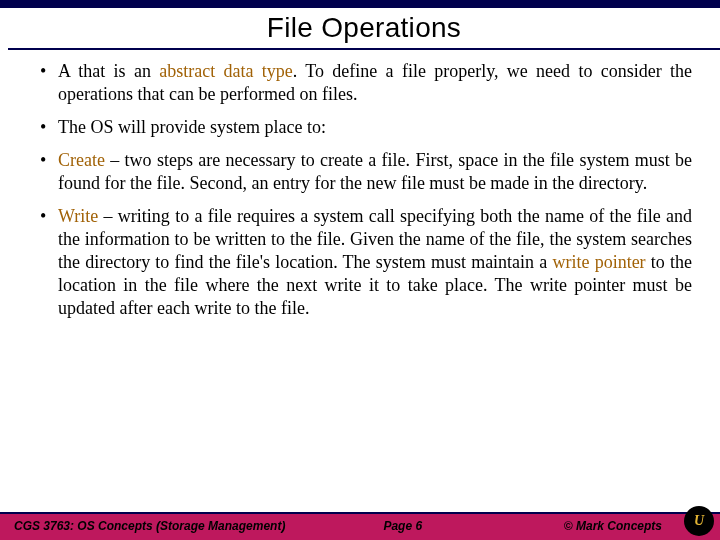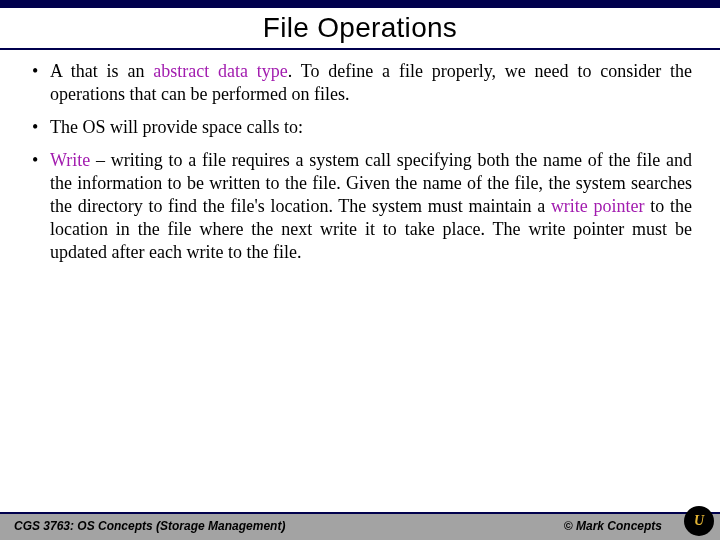--- a/index.html
+++ b/index.html
@@ -1,57 +1,61 @@
 <!DOCTYPE html>
 <html><head>
 <meta charset="utf-8">
 <style>
   html,body{margin:0;padding:0}
   body{width:720px;height:540px;font-family:"Times New Roman",Times,serif;background:#fff;position:relative;color:#000;overflow:hidden}
   .topbar{width:100%;height:8px;background:#00004d}
-  .slide{padding:4px 28px 0 28px}
+  .slide{padding:4px 28px 0 36px}
   h1{margin:0 0 4px 0;font-weight:400;font-size:28px;text-align:center;font-family:Arial,Helvetica,sans-serif;letter-spacing:.3px}
   .rule{margin:4px -28px 8px -28px;border:none;border-top:2px solid #00004d}
   ul.content{list-style:none;padding:0;margin:0}
   ul.content>li{position:relative;padding-left:22px;margin:10px 0;font-size:18px;line-height:1.28;text-align:justify}
   ul.content>li::before{content:"•";position:absolute;left:4px;top:0;font-size:18px}
-  .kw{color:#a21caf}
+  .kw{color:#a16207}
   .footer{position:absolute;left:0;bottom:0;width:100%}
   .foot-pinstripe{height:2px;background:#00004d}
-  .foot-gold{background:#a3a3a3;display:flex;align-items:flex-end;padding:5px 14px 7px 14px;font-family:Arial,Helvetica,sans-serif;font-size:12px;font-weight:700;font-style:italic;color:#000}
+  .foot-gold{background:#be185d;display:flex;align-items:flex-end;padding:5px 14px 7px 14px;font-family:Arial,Helvetica,sans-serif;font-size:12px;font-weight:700;font-style:italic;color:#000}
   .foot-left{flex:3}
   .foot-mid{flex:1.2;text-align:center}
   .foot-right{flex:1.8;text-align:right;padding-right:44px}
   .logo{position:absolute;right:6px;bottom:4px;width:30px;height:30px;border-radius:50%;background:#000;display:flex;align-items:center;justify-content:center}
   .logo span{color:#e3b434;font:italic 700 14px Georgia,serif}
 </style>
 </head>
 <body>
 
 <div class="topbar"></div>
 
 <div class="slide">
   <h1>File Operations</h1>
   <hr class="rule">
 
   <ul class="content">
     <li>
       <span>A that is an </span><span class="kw">abstract data type</span><span>.  To define a file properly, we need to consider the operations that can be performed on files.</span>
     </li>
     <li>
-      <span>The OS will provide space calls to:</span>
+      <span>The OS will provide system place to:</span>
+    </li>
+    <li>
+      <span class="kw">Create</span><span> – two steps are necessary to create a file.  First, space in the file system must be found for the file.  Second, an entry for the new file must be made in the directory.</span>
     </li>
     <li>
       <span class="kw">Write</span><span> – writing to a file requires a system call specifying both the name of the file and the information to be written to the file.  Given the name of the file, the system searches the directory to find the file's location.  The system must maintain a </span><span class="kw">write pointer</span><span> to the location in the file where the next write it to take place.  The write pointer must be updated after each write to the file.</span>
     </li>
   </ul>
 </div>
 
 <div class="footer">
   <div class="foot-pinstripe"></div>
   <div class="foot-gold">
     <div class="foot-left">CGS 3763: OS Concepts  (Storage Management)</div>
+    <div class="foot-mid">Page 6</div>
     <div class="foot-right">© Mark Concepts</div>
   </div>
   <div class="logo">
       <span>U</span>
     </div>
 </div>
 
 </body></html>

